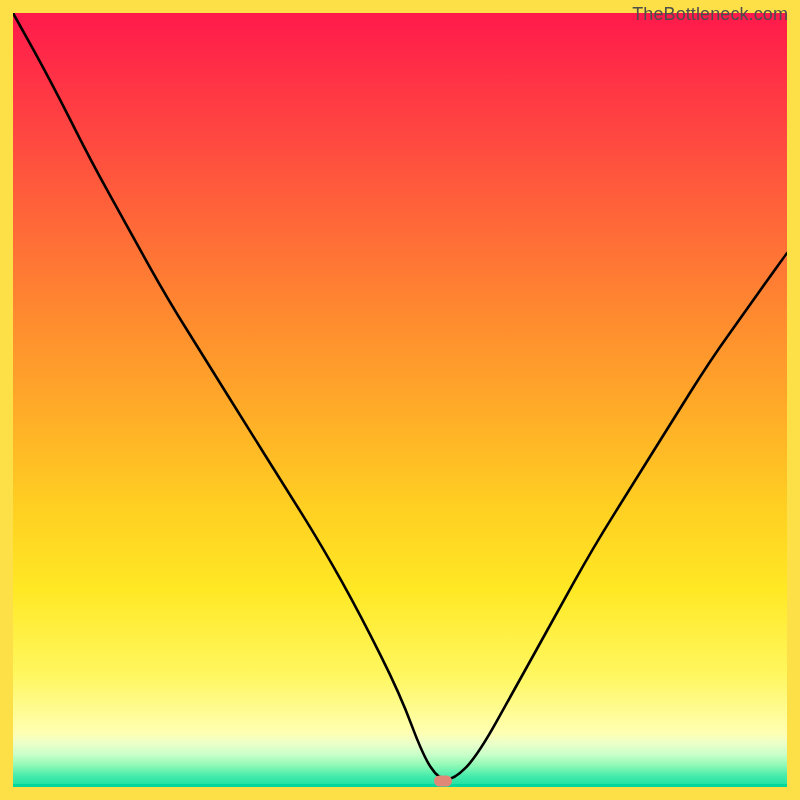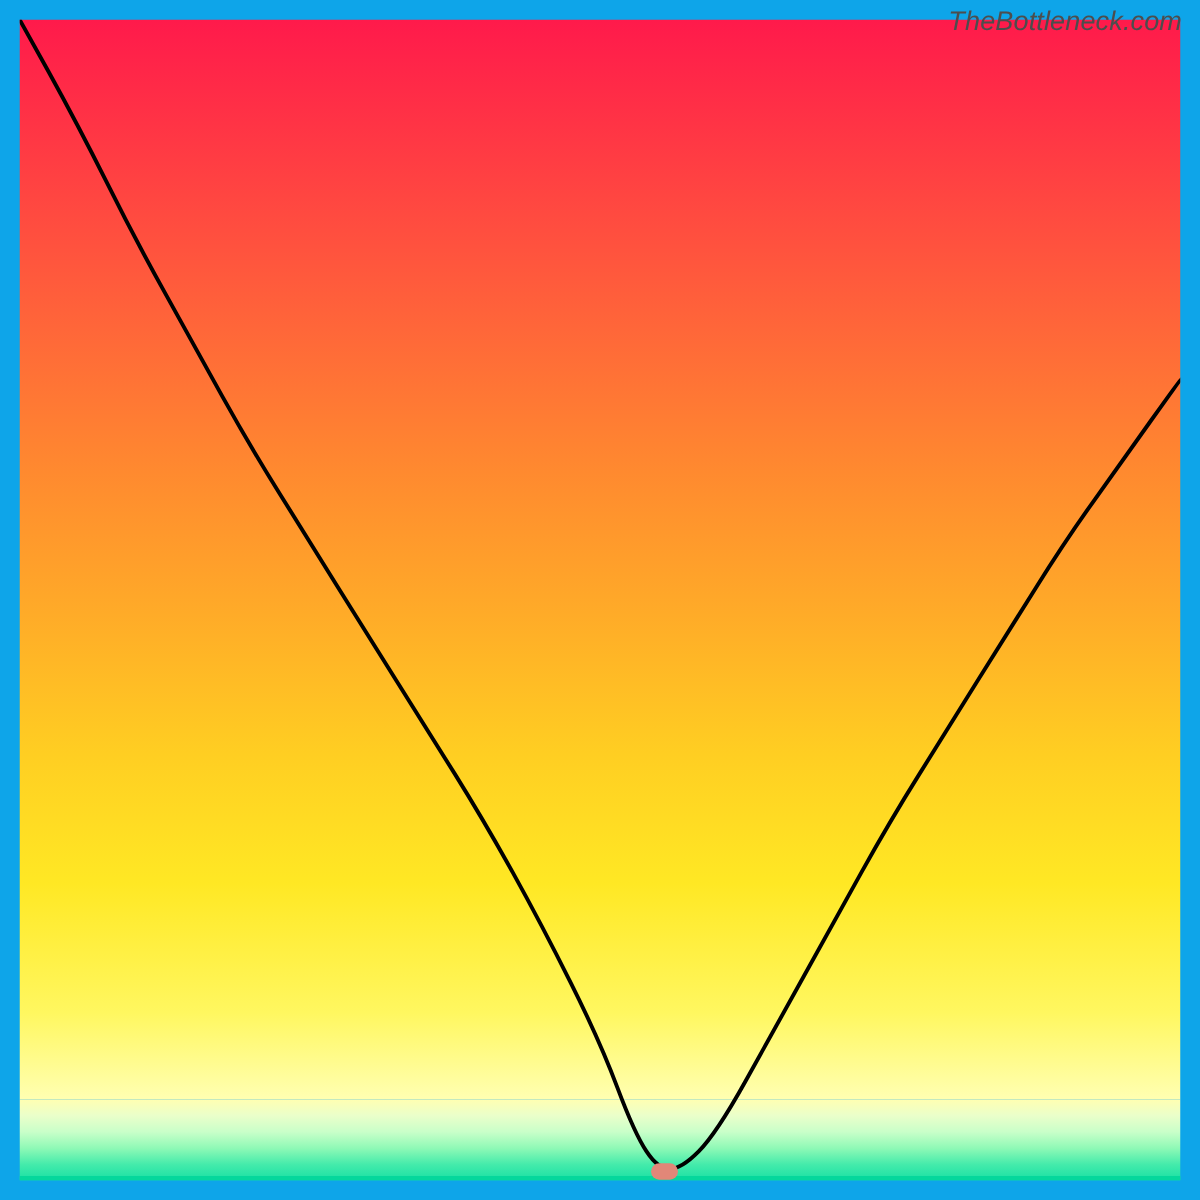--- a/index.html
+++ b/index.html
@@ -8,22 +8,21 @@
     width: 800px;
     height: 800px;
     overflow: hidden;
     background: #000;
     font-family: Arial, Helvetica, sans-serif;
   }
   .stage {
     position: relative;
     width: 800px;
     height: 800px;
-    background: #0ea5e9;
-    font-style: italic;
+    background: #fde047;
   }
   .plot-area {
     position: absolute;
     left: 13px;
     top: 13px;
     width: 774px;
     height: 774px;
     overflow: hidden;
   }
   

